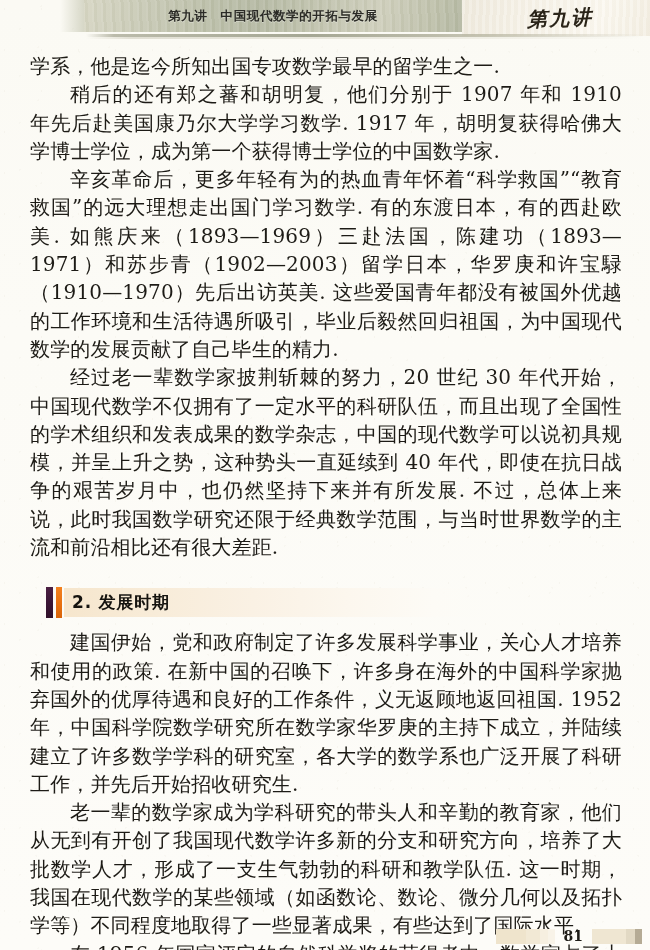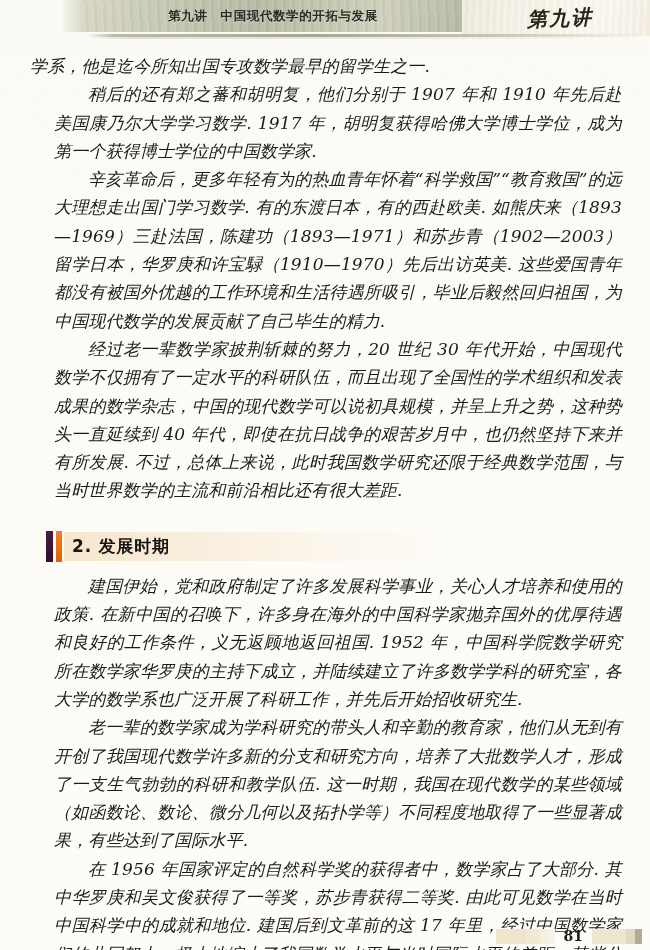--- a/index.html
+++ b/index.html
@@ -157,33 +157,31 @@
 
   
   .content {
     position: absolute;
     top: 52px;
     left: 30px;
     width: 592px;
   }
   p.para {
     margin: 0 0 0 0;
-    font-size: 17px;
+    font-size: 20px;
     line-height: 28.3px;
     color: #1d1b16;
     text-align: justify;
     text-justify: inter-character;
     letter-spacing: .15px;
     text-indent: 0;
     font-family: "DejaVu Serif", "Liberation Serif", serif;
-    font-style: italic;
   }
   p.indent {
     text-indent: 2em;
-    margin-left: 24px;
   }
 
   
   .section-head {
     position: relative;
     margin: 26px 0 10px 16px;
     height: 31px;
   }
   .sh-bg {
     position: absolute;

